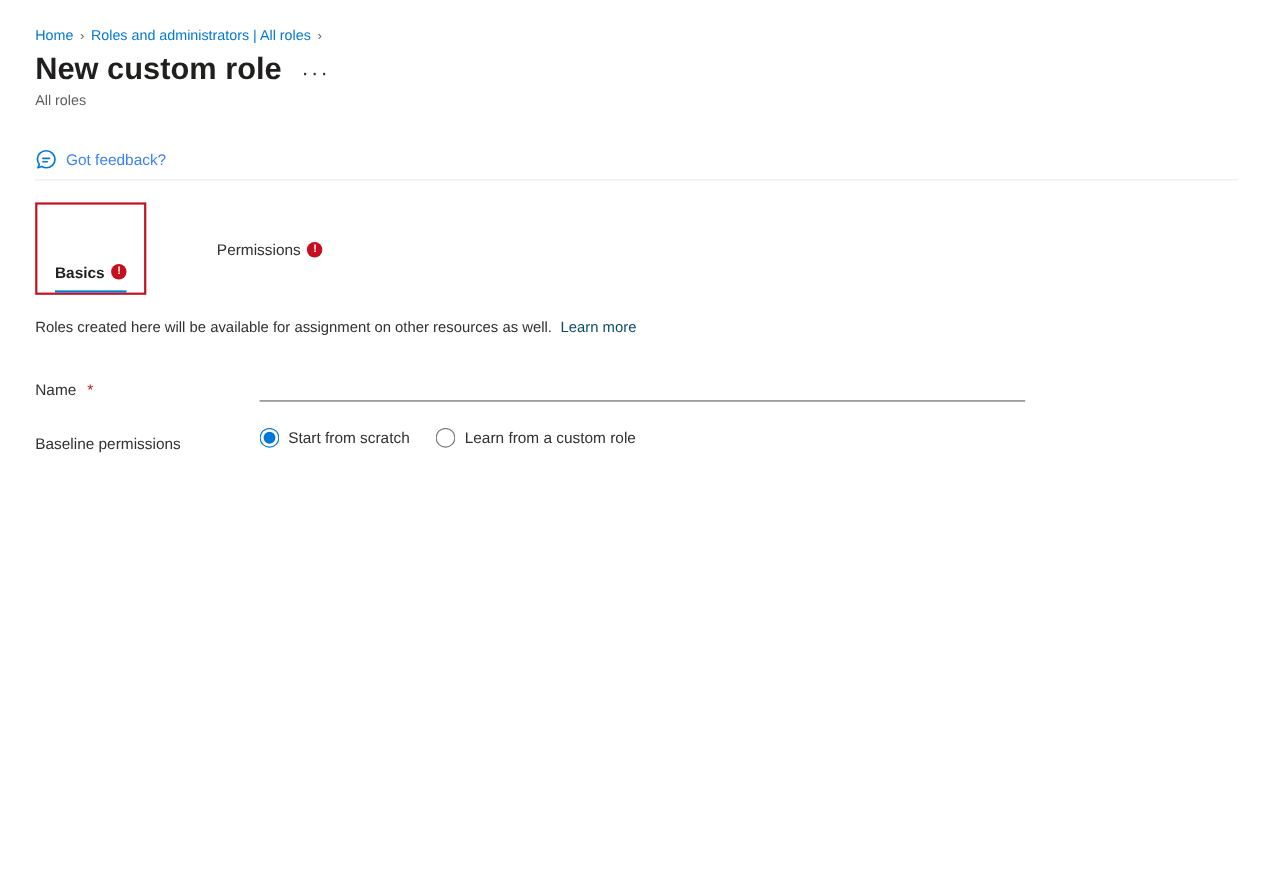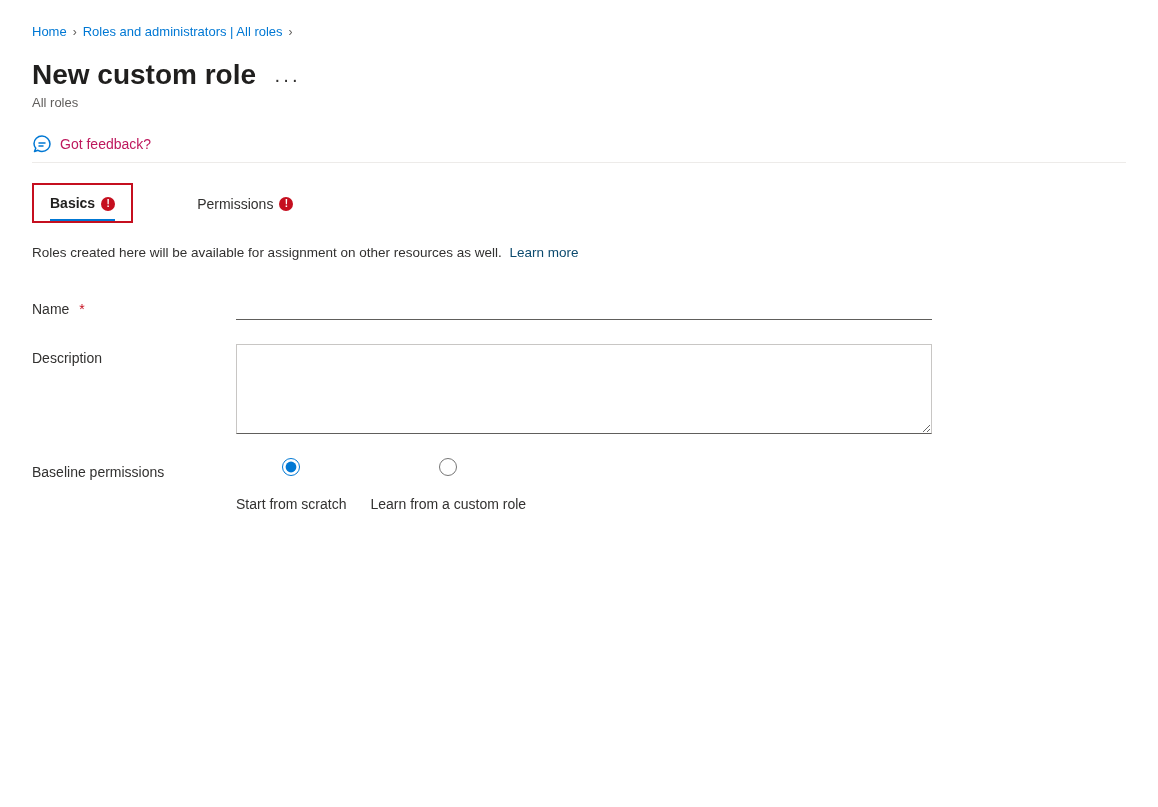--- a/index.html
+++ b/index.html
@@ -18,21 +18,21 @@
       min-height: 807px;
     }
 
     
     .breadcrumb {
       display: flex;
       align-items: center;
       gap: 6px;
       font-size: 13px;
       color: #0078d4;
-      margin-bottom: 20px;
+      margin-bottom: 8px;
     }
 
     .breadcrumb a {
       color: #0078d4;
       text-decoration: none;
       cursor: pointer;
     }
 
     .breadcrumb-separator {
       color: #605e5c;
@@ -57,41 +57,41 @@
       border: none;
       cursor: pointer;
       padding: 2px 6px;
       letter-spacing: 2px;
       line-height: 1;
     }
 
     .page-subtitle {
       font-size: 13px;
       color: #605e5c;
-      margin-bottom: 16px;
+      margin-bottom: 29px;
     }
 
     
     .feedback-section {
       display: flex;
       align-items: center;
       gap: 8px;
       padding: 8px 0;
       border-bottom: 1px solid #edebe9;
       margin-bottom: 20px;
     }
 
     .feedback-icon {
       width: 20px;
       height: 20px;
       color: #0078d4;
     }
 
     .feedback-link {
-      color: #be185d;
+      color: #3b82f6;
       text-decoration: none;
       font-size: 14px;
       cursor: pointer;
     }
 
     
     .tabs-container {
       display: flex;
       align-items: center;
       gap: 0;
@@ -199,23 +199,22 @@
     .radio-group {
       display: flex;
       align-items: center;
       gap: 24px;
       flex: 1;
     }
 
     .radio-option {
       display: flex;
       align-items: center;
-      gap: 20px;
-      cursor: pointer;
-      flex-direction: column;
+      gap: 8px;
+      cursor: pointer;
     }
 
     .radio-input {
       width: 18px;
       height: 18px;
       accent-color: #0078d4;
       cursor: pointer;
     }
 
     .radio-label {
@@ -264,21 +263,21 @@
   <svg class="feedback-icon" viewBox="0 0 20 20" fill="none" xmlns="http://www.w3.org/2000/svg">
     <path d="M10 2C5.58 2 2 5.36 2 9.5c0 1.82.67 3.49 1.77 4.78L2.5 17.5l3.5-1.2C7.3 17.07 8.61 17.5 10 17.5c4.42 0 8-3.36 8-7.5S14.42 2 10 2z" stroke="#0078d4" stroke-width="1.5" stroke-linejoin="round"></path>
     <path d="M7 9h6M7 12h4" stroke="#0078d4" stroke-width="1.5" stroke-linecap="round"></path>
   </svg>
   <a class="feedback-link">Got feedback?</a>
 </div>
 
 <div class="tabs-container">
 
   <div class="tab-wrapper active-tab">
-    <div class="tab" style="display:flex; align-items:flex-end; gap:4px; padding: 10px 16px 8px;">
+    <div class="tab" style="display:flex; align-items:flex-start; gap:4px; padding: 10px 16px 8px; margin-top: 44px;">
       <span>Basics</span>
       <span class="tab-error">!</span>
     </div>
     <div class="tab-underline"></div>
   </div>
 
   <div style="display:inline-flex;flex-direction:column;padding-left:48px;">
     <div class="tab" style="display:flex; align-items:center; gap:4px; padding: 10px 16px 8px;">
       <span>Permissions</span>
       <span class="tab-error">!</span>
@@ -295,26 +294,20 @@
 <div class="form-container">
 
   <div class="form-row">
     <label class="form-label">
       <span>Name</span>
       <span class="required-star">*</span>
     </label>
     <input type="text" class="form-input" style="">
   </div>
 
-  <div class="form-row">
-    <label class="form-label">
-      <span>Description</span>
-    </label>
-    <textarea class="form-textarea" style=""></textarea>
-  </div>
 
   <div class="form-row">
     <label class="form-label">
       <span>Baseline permissions</span>
     </label>
     <div class="radio-group">
       <label class="radio-option">
         <input type="radio" class="radio-input" name="baseline" value="scratch" checked="" style="">
         <span class="radio-label">Start from scratch</span>
       </label>

